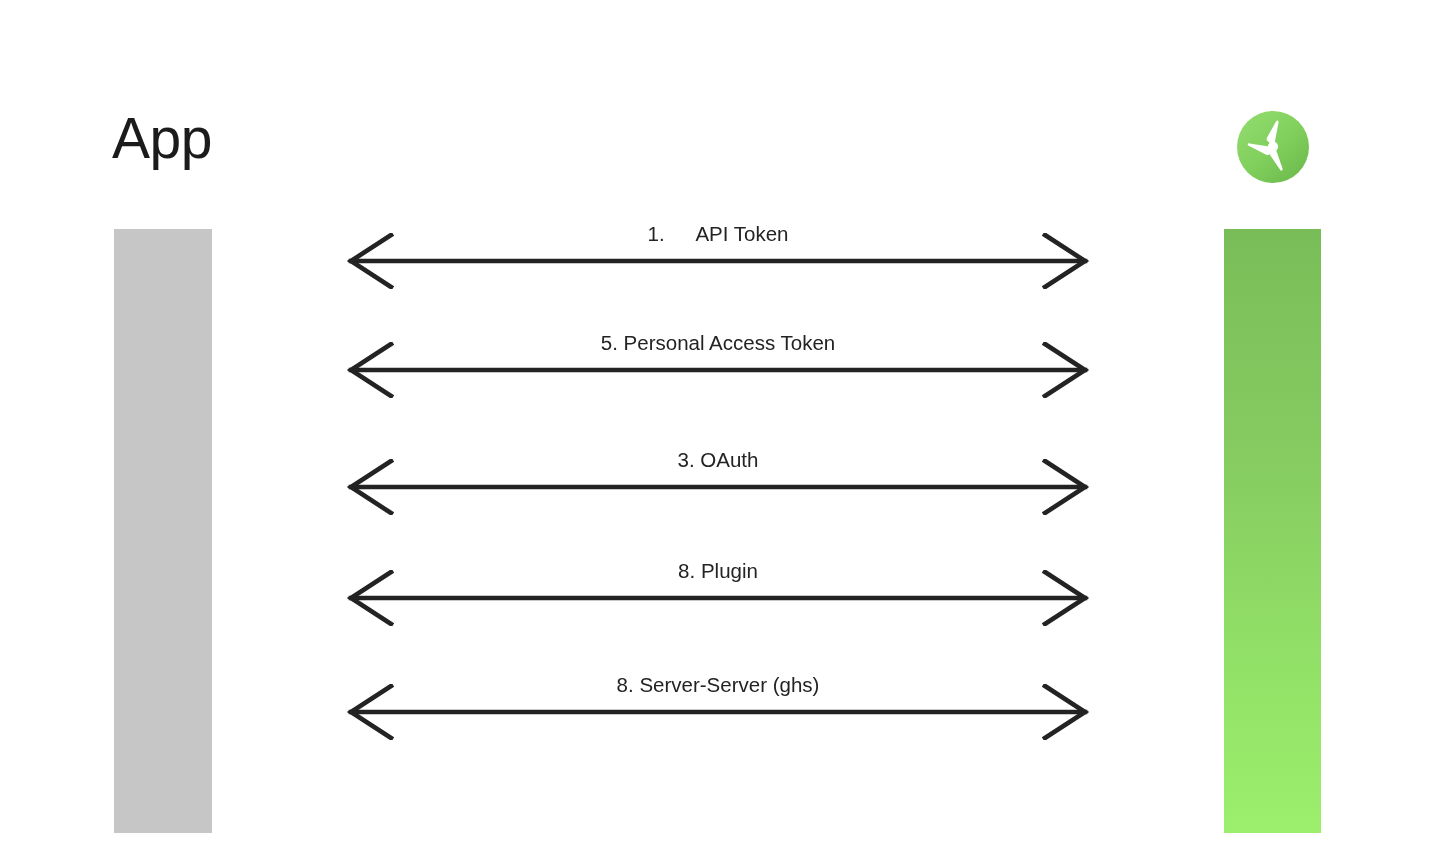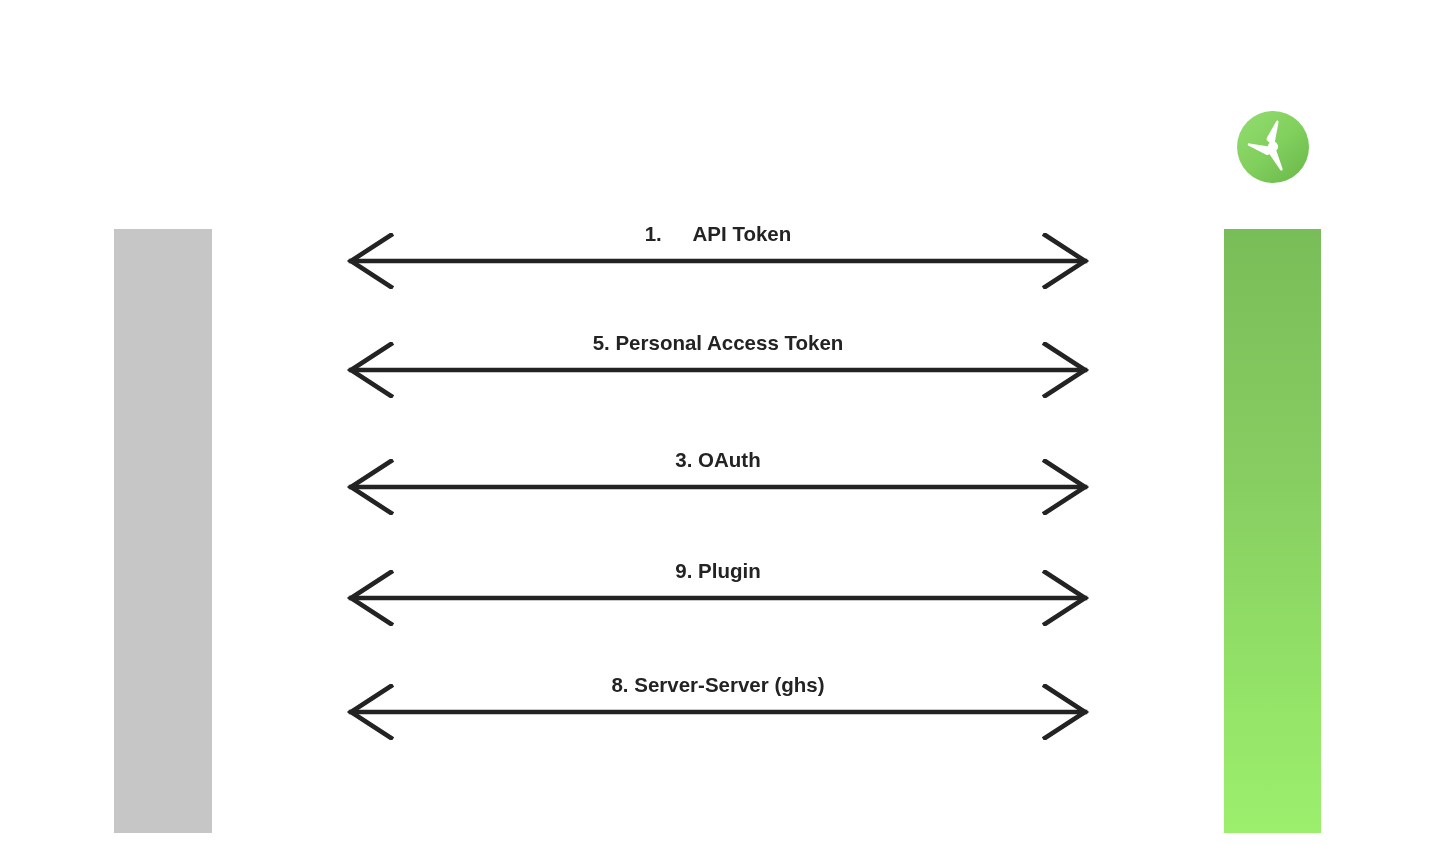--- a/index.html
+++ b/index.html
@@ -67,39 +67,40 @@
     width: 746px;
     height: 0;
   }
   .msg-label {
     position: absolute;
     left: 0;
     width: 746px;
     bottom: 14px;
     text-align: center;
     font-size: 20.5px;
-    font-weight: 700;
+    font-weight: 400;
     color: #232323;
     white-space: pre;
     line-height: 1.2;
   }
   .msg-arrow {
     position: absolute;
     left: 0;
     top: -28px;
     width: 746px;
     height: 56px;
   }
   .msg-arrow svg { display: block; width: 746px; height: 56px; }
 </style>
 </head>
 <body>
 
 <div id="canvas">
 
+  <div class="actor-title">App</div>
   <div class="lifeline-app"></div>
 
   <div class="logo-badge">
     <svg viewBox="0 0 74 74" xmlns="http://www.w3.org/2000/svg">
       <defs>
         <linearGradient id="badgeGrad" x1="0" y1="0" x2="0.85" y2="1">
           <stop offset="0%" stop-color="#93dd70"></stop>
           <stop offset="55%" stop-color="#81cf5d"></stop>
           <stop offset="100%" stop-color="#6cbb4b"></stop>
         </linearGradient>
@@ -148,21 +149,21 @@
         <g fill="none" stroke="#232323" stroke-width="4.6" stroke-linecap="square" stroke-linejoin="miter">
           <line x1="6" y1="28" x2="740" y2="28"></line>
           <polyline points="46,2 6,28 46,54"></polyline>
           <polyline points="700,2 740,28 700,54"></polyline>
         </g>
       </svg>
     </div>
   </div>
 
   <div class="message" style="top:598px">
-    <div class="msg-label">9. Plugin</div>
+    <div class="msg-label">8. Plugin</div>
     <div class="msg-arrow">
       <svg viewBox="0 0 746 56" xmlns="http://www.w3.org/2000/svg">
         <g fill="none" stroke="#232323" stroke-width="4.6" stroke-linecap="square" stroke-linejoin="miter">
           <line x1="6" y1="28" x2="740" y2="28"></line>
           <polyline points="46,2 6,28 46,54"></polyline>
           <polyline points="700,2 740,28 700,54"></polyline>
         </g>
       </svg>
     </div>
   </div>

